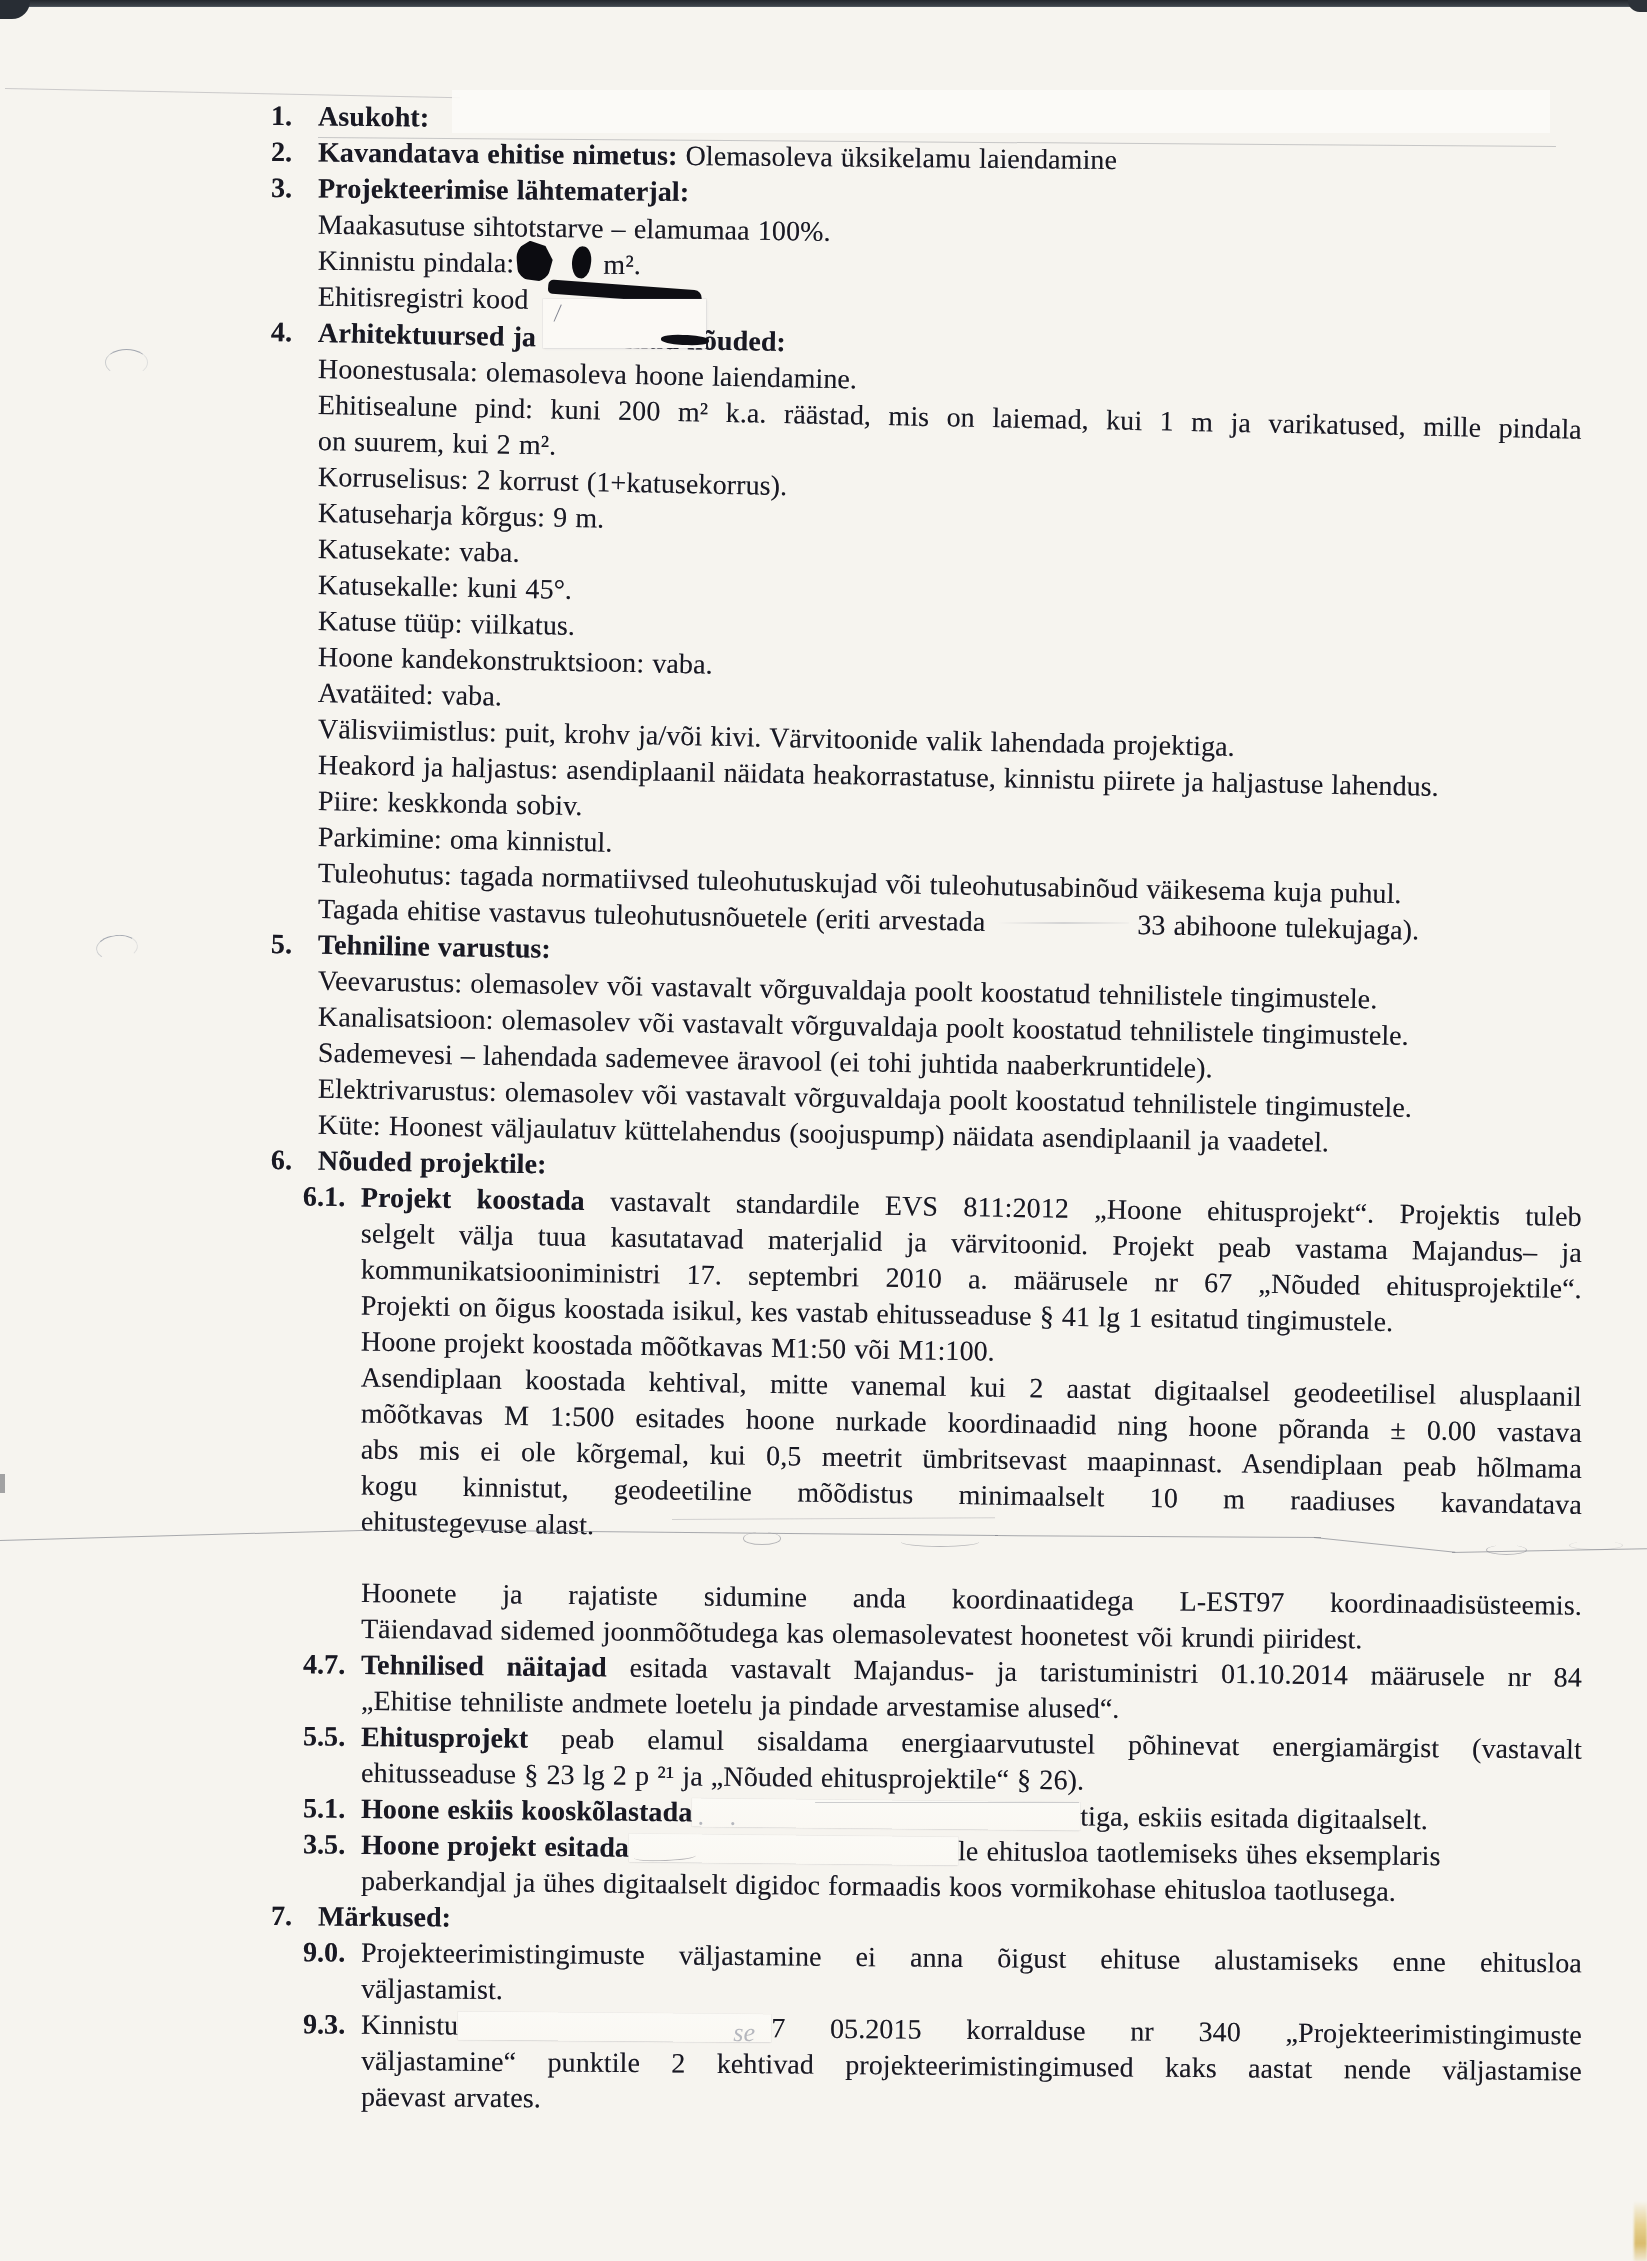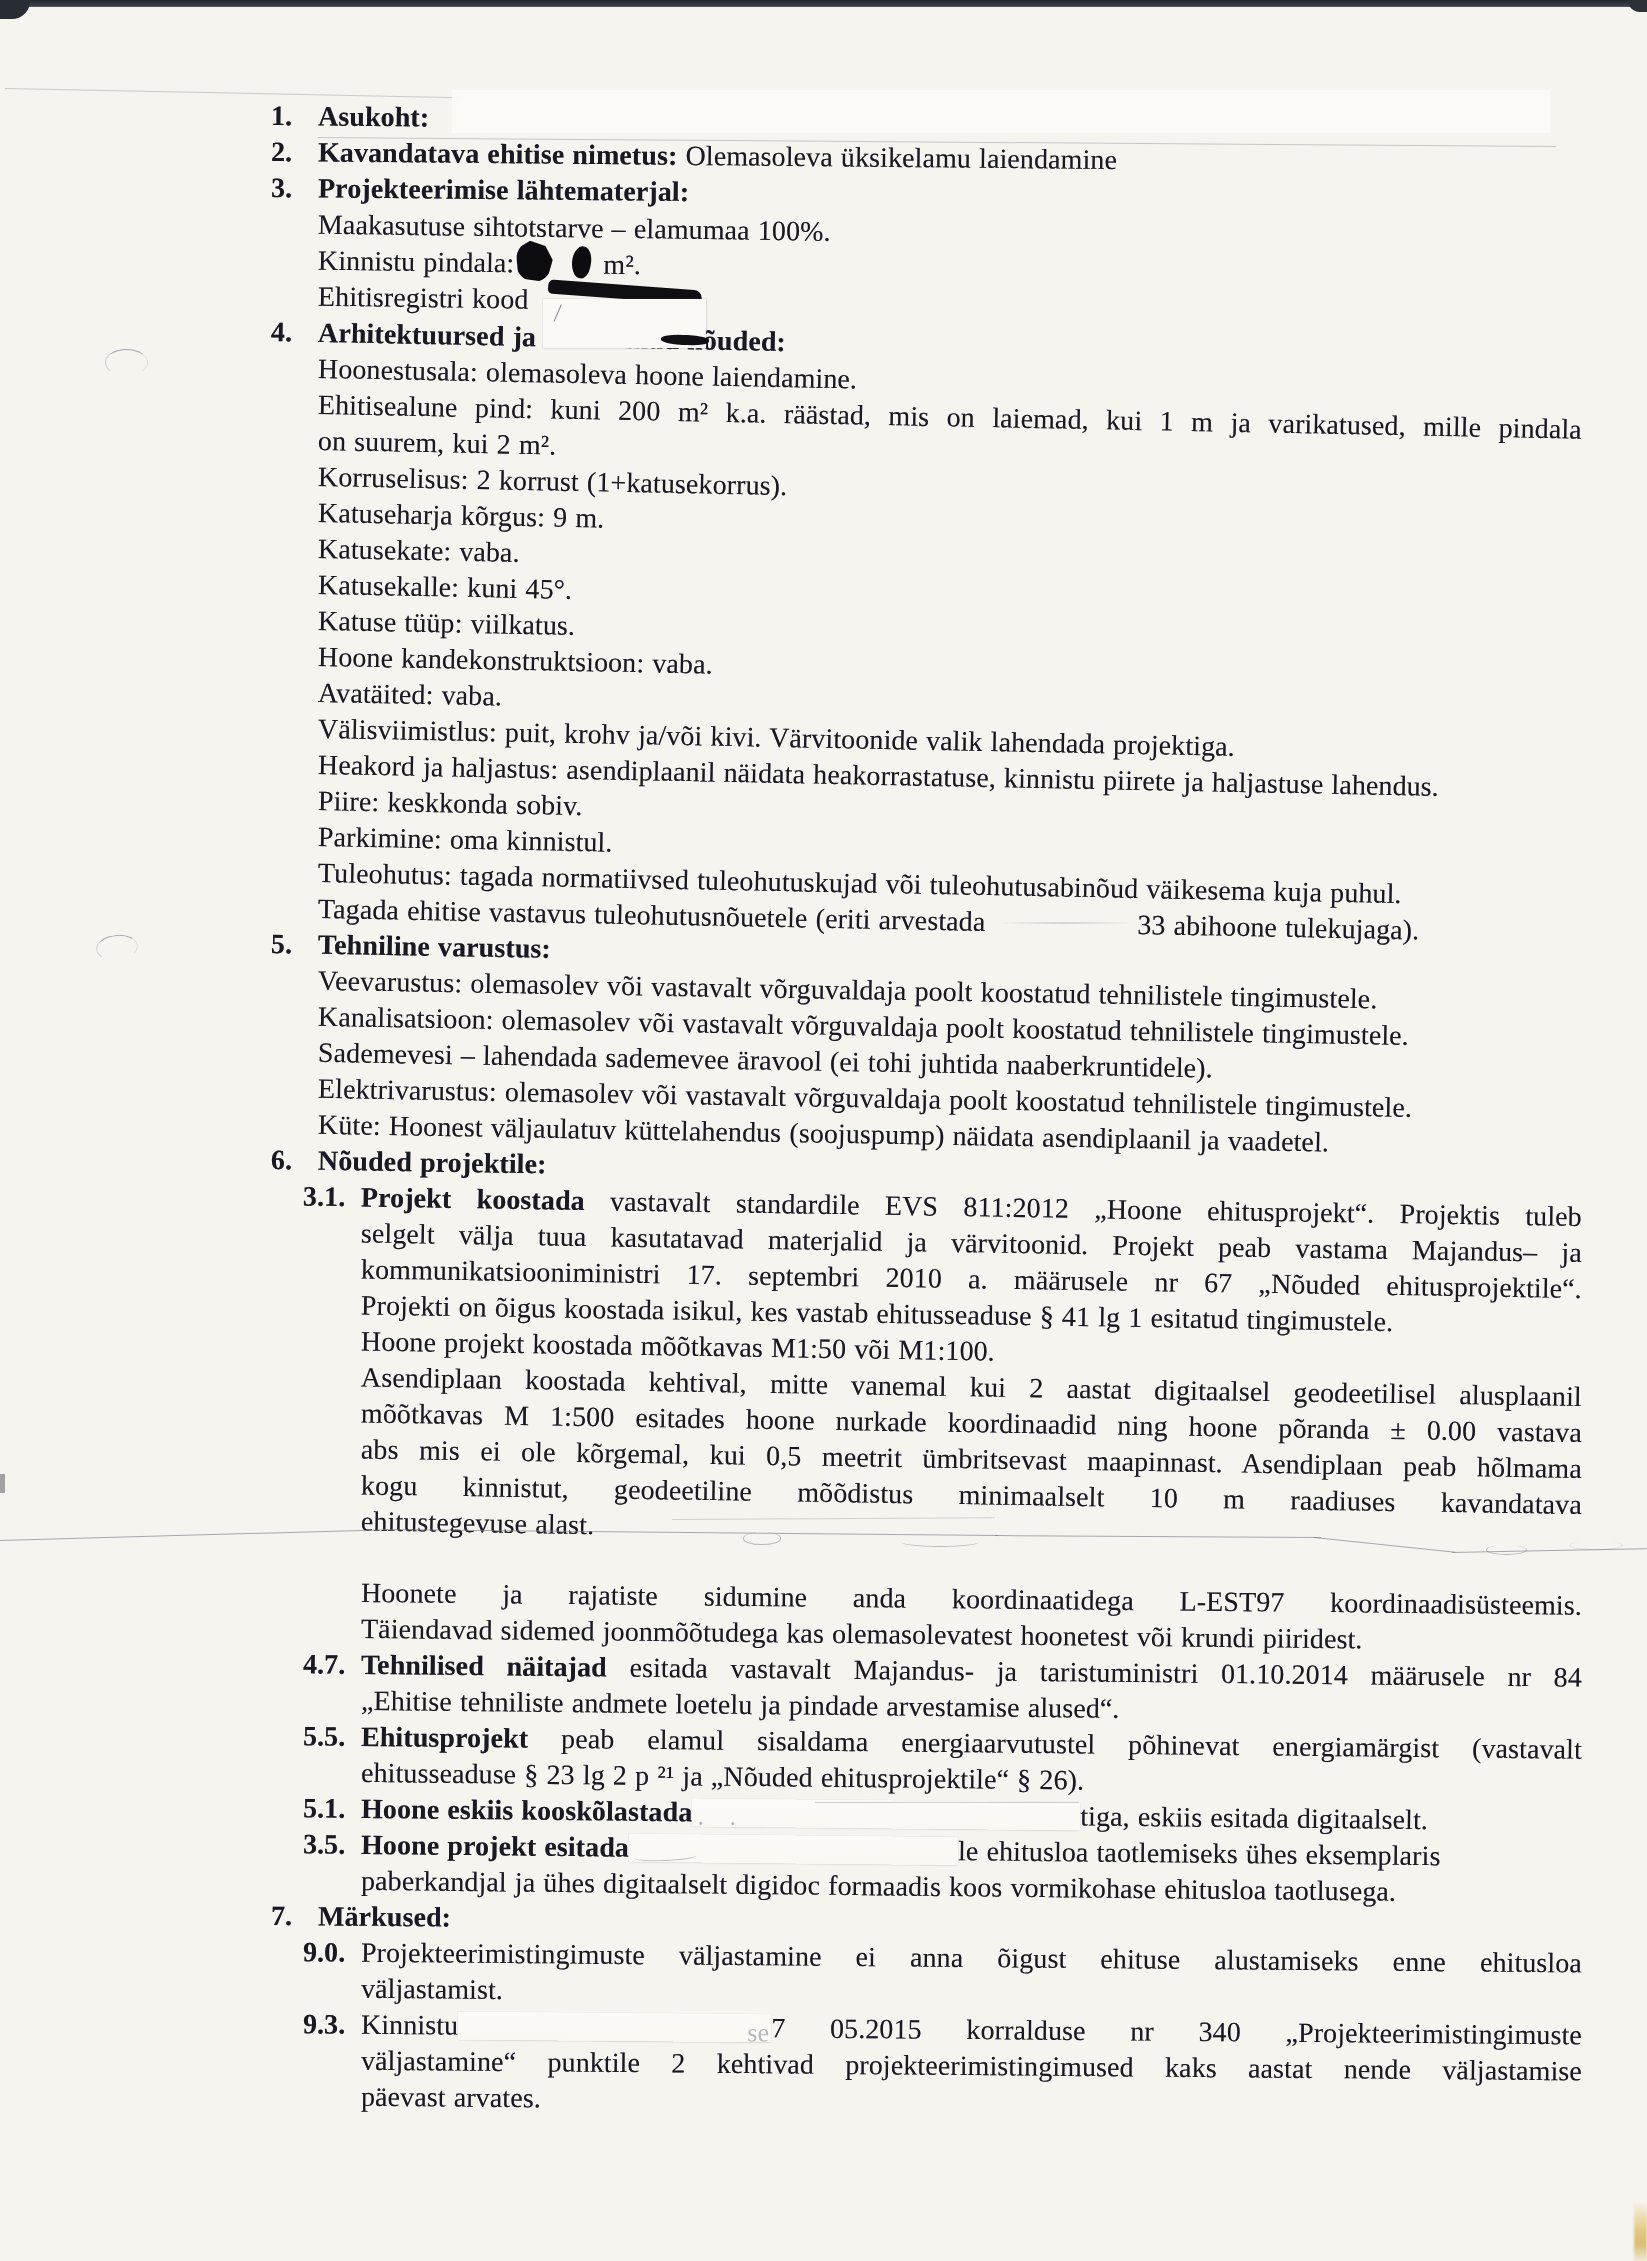--- a/index.html
+++ b/index.html
@@ -49,21 +49,21 @@
       transform:rotate(-1.2deg);}
   .gap-white,.gap-dots,.gap-ghost{
       background:linear-gradient(#fbfaf6,#faf8f3);
       box-shadow:0 0 0 0.6px rgba(150,150,158,.12),0 1.3px 1.3px -0.6px rgba(130,130,140,.2);}
   .gap-dots::after{content:"";position:absolute;right:1.3px;top:0.6px;width:68%;height:1.3px;
       background:rgba(130,132,142,.38);transform:rotate(-.6deg);}
   .gap-white::before{content:"";position:absolute;left:5.2px;bottom:1.3px;width:62px;height:7.8px;
       border-bottom:1.9px solid rgba(55,55,72,.35);border-radius:50%;transform:rotate(-3deg);}
   .ghost{position:absolute;color:rgba(85,92,115,.42);font-size:26px;text-shadow:none;}
   .gap-dots .ghost{left:5.2px;top:0;letter-spacing:9px;}
-  .gap-ghost .ghost{right:2px;top:1.3px;}
+  .gap-ghost .ghost{right:16px;top:1.3px;font-style:italic;}
 
   
   .band{position:absolute;top:0;left:0;right:0;height:7px;
       background:linear-gradient(180deg,#23272d,#3c4249 80%,#596069);}
   .corner{position:absolute;top:0;background:#282d34;}
   .corner.tl{left:0;width:30px;height:19.4px;border-bottom-right-radius:18px;}
   .corner.tr{right:0;width:19.4px;height:12.3px;border-bottom-left-radius:11.6px;background:#2c3138;}
   .fline{position:absolute;height:1.3px;background:rgba(125,127,136,.65);transform-origin:0 50%;}
   .f0{left:5.2px;top:88px;width:455px;transform:rotate(1.15deg);opacity:.55;}
   .redline{left:318px;top:137px;width:1238px;transform:rotate(.42deg);opacity:.6;}
@@ -131,21 +131,21 @@
       <div class="line l1" style="transform: rotate(1.12deg);"><span>Parkimine: oma kinnistul.</span></div>
       <div class="line l1" style="transform: rotate(1.12deg);"><span>Tuleohutus: tagada normatiivsed tuleohutuskujad või tuleohutusabinõud väikesema kuja puhul.</span></div>
       <div class="line l1" style="transform: rotate(1.12deg);"><span>Tagada ehitise vastavus tuleohutusnõuetele (eriti arvestada</span><span class="gap gap-faint" style="width: 152px;"></span><span>33 abihoone tulekujaga).</span></div>
       <div class="line l1n" style="transform: rotate(1deg);"><span class="num">5.</span><span class="b">Tehniline varustus:</span></div>
       <div class="line l1" style="transform: rotate(1deg);"><span>Veevarustus: olemasolev või vastavalt võrguvaldaja poolt koostatud tehnilistele tingimustele.</span></div>
       <div class="line l1" style="transform: rotate(1deg);"><span>Kanalisatsioon: olemasolev või vastavalt võrguvaldaja poolt koostatud tehnilistele tingimustele.</span></div>
       <div class="line l1" style="transform: rotate(1deg);"><span>Sademevesi – lahendada sademevee äravool (ei tohi juhtida naaberkruntidele).</span></div>
       <div class="line l1" style="transform: rotate(1deg);"><span>Elektrivarustus: olemasolev või vastavalt võrguvaldaja poolt koostatud tehnilistele tingimustele.</span></div>
       <div class="line l1" style="transform: rotate(1deg);"><span>Küte: Hoonest väljaulatuv küttelahendus (soojuspump) näidata asendiplaanil ja vaadetel.</span></div>
       <div class="line l1n" style="transform: rotate(0.92deg);"><span class="num">6.</span><span class="b">Nõuded projektile:</span></div>
-      <div class="line l2n just" style="transform: rotate(0.92deg);"><span class="num">3.1.</span><span class="b">Projekt koostada</span><span> vastavalt standardile EVS 811:2012 „Hoone ehitusprojekt“. Projektis tuleb</span></div>
+      <div class="line l2n just" style="transform: rotate(0.92deg);"><span class="num">6.1.</span><span class="b">Projekt koostada</span><span> vastavalt standardile EVS 811:2012 „Hoone ehitusprojekt“. Projektis tuleb</span></div>
       <div class="line l2c just" style="transform: rotate(0.92deg);"><span>selgelt välja tuua kasutatavad materjalid ja värvitoonid. Projekt peab vastama Majandus– ja</span></div>
       <div class="line l2c just" style="transform: rotate(0.92deg);"><span>kommunikatsiooniministri 17. septembri 2010 a. määrusele nr 67 „Nõuded ehitusprojektile“.</span></div>
       <div class="line l2c" style="transform: rotate(0.92deg);"><span>Projekti on õigus koostada isikul, kes vastab ehitusseaduse § 41 lg 1 esitatud tingimustele.</span></div>
       <div class="line l2c" style="transform: rotate(0.92deg);"><span>Hoone projekt koostada mõõtkavas M1:50 või M1:100.</span></div>
       <div class="line l2c just" style="transform: rotate(0.92deg);"><span>Asendiplaan koostada kehtival, mitte vanemal kui 2 aastat digitaalsel geodeetilisel alusplaanil</span></div>
       <div class="line l2c just" style="transform: rotate(0.92deg);"><span>mõõtkavas M 1:500 esitades hoone nurkade koordinaadid ning hoone põranda ± 0.00 vastava</span></div>
       <div class="line l2c just" style="transform: rotate(0.92deg);"><span>abs mis ei ole kõrgemal, kui 0,5 meetrit ümbritsevast maapinnast. Asendiplaan peab hõlmama</span></div>
       <div class="line l2c just" style="transform: rotate(0.92deg);"><span>kogu kinnistut, geodeetiline mõõdistus minimaalselt 10 m raadiuses kavandatava</span></div>
       <div class="line l2c" style="transform: rotate(0.92deg);"><span>ehitustegevuse alast.</span></div>
       <div class="fold-spacer"></div>

